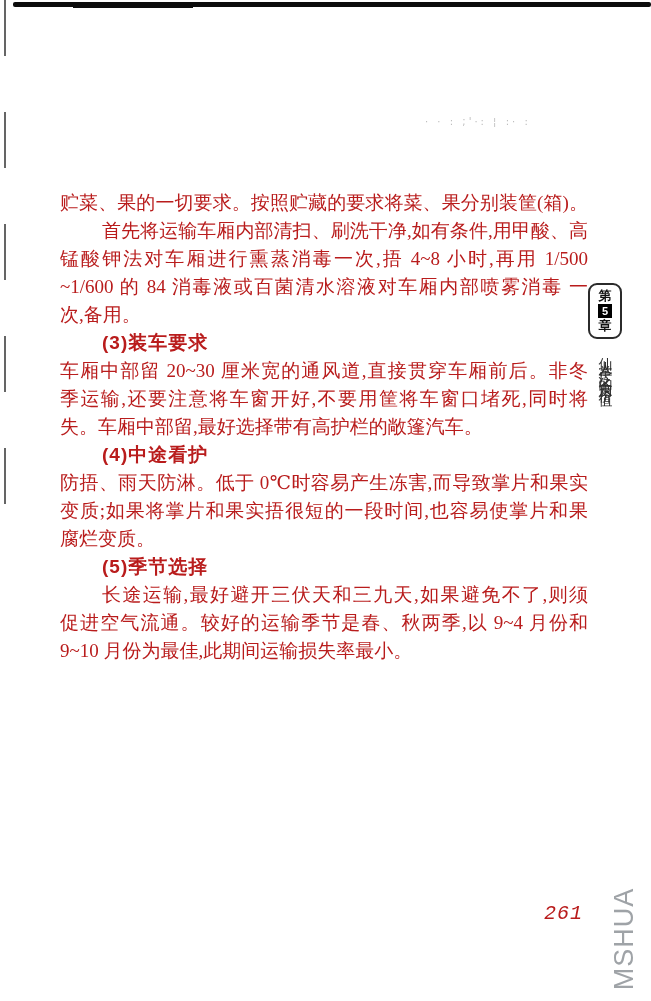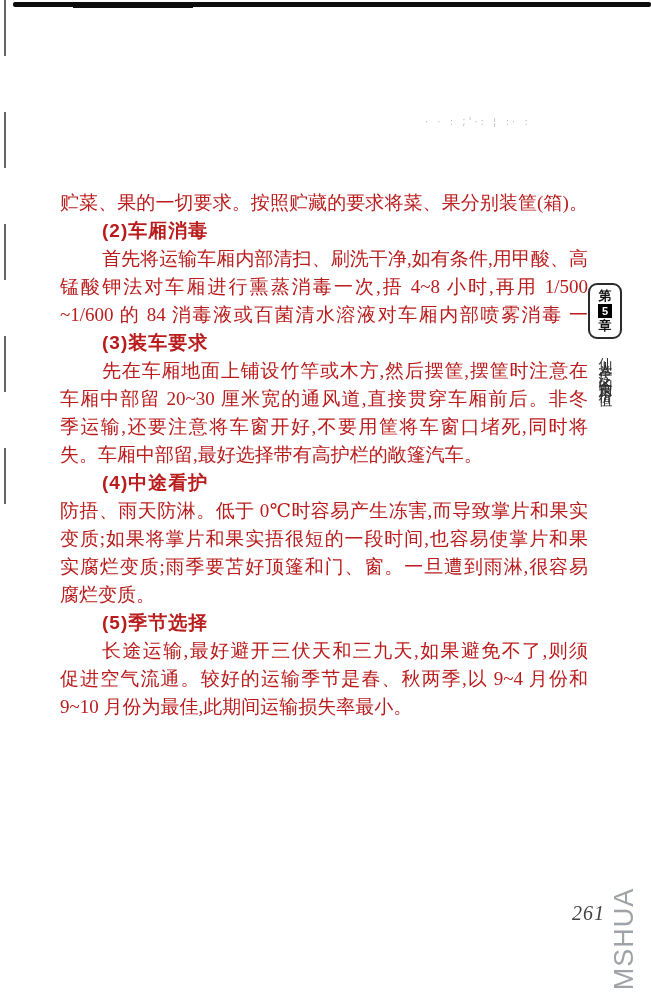--- a/index.html
+++ b/index.html
@@ -71,23 +71,23 @@
   
   .chapter-title{
     position:absolute;left:596px;top:346px;
     writing-mode:vertical-rl;text-orientation:upright;
     font-size:14px;letter-spacing:4px;color:#2b2b2b;
     white-space:nowrap;
   }
 
   
   .page-number{
-    position:absolute;left:572px;top:902px;
-    font-style:italic;font-size:20px;color:#404040;
-    font-family:Liberation Serif, serif;
+    position:absolute;left:544px;top:902px;
+    font-style:italic;font-size:20px;color:#b91c1c;
+    font-family:Liberation Mono, monospace;
     letter-spacing:1px;
   }
   .watermark{
     position:absolute;left:569px;top:922px;width:110px;height:34px;
     transform:rotate(-90deg);
     font-family:"Liberation Sans","DejaVu Sans",sans-serif;
     font-size:27px;font-weight:400;color:#9fa3a7;letter-spacing:1px;
     text-align:center;line-height:34px;
   }
 </style>
@@ -97,33 +97,31 @@
 <div class="page">
 
   <div class="top-bar"></div>
 
   <div class="binding-line"></div>
 
   <div class="running-header">· ·        :  ;'·: ¦ :·   :</div>
 
   <div class="body-text">
       <div class="line fill">贮菜、果的一切要求。按照贮藏的要求将菜、果分别装筐(箱)。</div>
-      <div class="line heading indent">(2)车厢消毒</div>
       <div class="line indent fill">首先将运输车厢内部清扫、刷洗干净,如有条件,用甲酸、高</div>
       <div class="line fill">锰酸钾法对车厢进行熏蒸消毒一次,捂 4~8 小时,再用 1/500</div>
       <div class="line fill">~1/600 的 84 消毒液或百菌清水溶液对车厢内部喷雾消毒 一</div>
+      <div class="line">次,备用。</div>
       <div class="line heading indent">(3)装车要求</div>
-      <div class="line indent fill">先在车厢地面上铺设竹竿或木方,然后摆筐,摆筐时注意在</div>
       <div class="line fill">车厢中部留 20~30 厘米宽的通风道,直接贯穿车厢前后。非冬</div>
       <div class="line fill">季运输,还要注意将车窗开好,不要用筐将车窗口堵死,同时将</div>
       <div class="line">失。车厢中部留,最好选择带有高护栏的敞篷汽车。</div>
       <div class="line heading indent">(4)中途看护</div>
       <div class="line fill">防捂、雨天防淋。低于 0℃时容易产生冻害,而导致掌片和果实</div>
       <div class="line fill">变质;如果将掌片和果实捂很短的一段时间,也容易使掌片和果</div>
-      <div class="line fill">实腐烂变质;雨季要苫好顶篷和门、窗。一旦遭到雨淋,很容易</div>
       <div class="line">腐烂变质。</div>
       <div class="line heading indent">(5)季节选择</div>
       <div class="line indent fill">长途运输,最好避开三伏天和三九天,如果避免不了,则须</div>
       <div class="line fill">促进空气流通。较好的运输季节是春、秋两季,以 9~4 月份和</div>
       <div class="line">9~10 月份为最佳,此期间运输损失率最小。</div>
     </div>
 
   <div class="chapter-badge">
     <span class="cb-char">第</span>
     <span class="cb-num">5</span>

